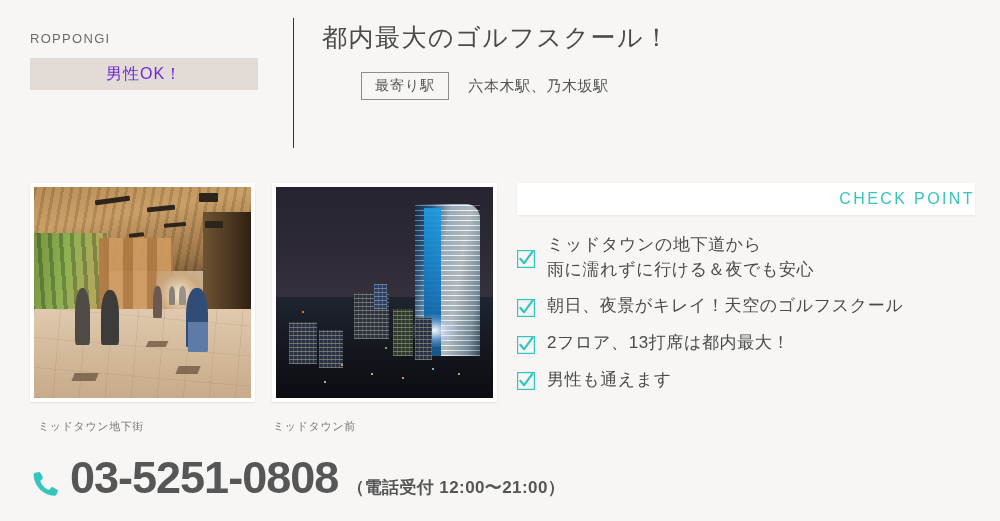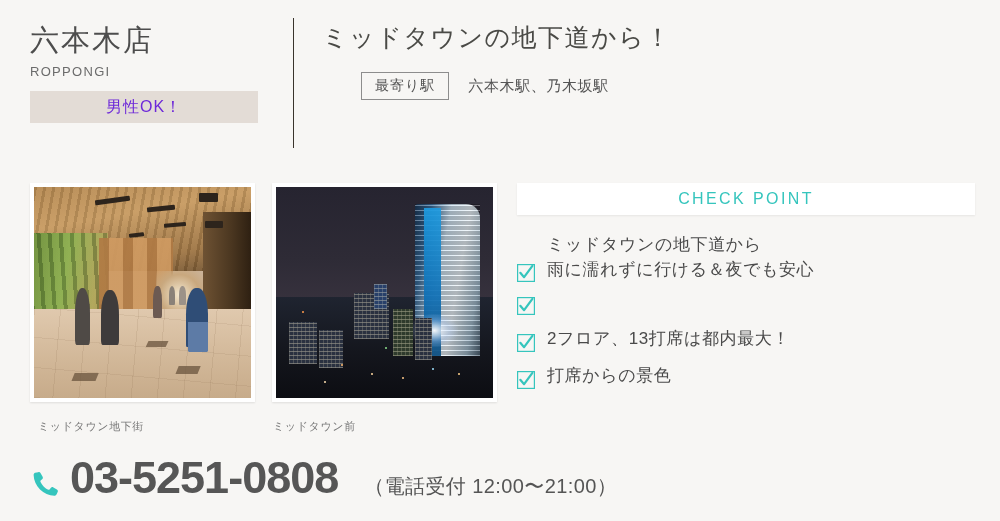--- a/index.html
+++ b/index.html
@@ -125,35 +125,35 @@
   .checkpoint {
     position: absolute;
     left: 517px; top: 183px;
     width: 458px;
   }
   .cp-head {
     background: #ffffff;
     height: 32px;
     display: flex;
     align-items: center;
-    justify-content: center;
+    justify-content: flex-end;
     box-shadow: 0 1px 2px rgba(0,0,0,0.07);
   }
   .cp-head-title {
     color: #35c5bd;
     font-size: 16px;
     letter-spacing: 2.4px;
     font-weight: 500;
   }
   .cp-list {
     margin-top: 18px;
   }
   .cp-item {
     display: flex;
-    align-items: flex-end;
+    align-items: center;
     margin-bottom: 12px;
   }
   .cp-check {
     flex: 0 0 auto;
     width: 18px; height: 18px;
     margin-top: 3px;
     margin-right: 12px;
     position: relative;
   }
   .cp-check svg { display: block; }
@@ -179,24 +179,25 @@
     top: 6px;
   }
   .tel-number {
     font-size: 45px;
     font-weight: 700;
     color: #565656;
     letter-spacing: -1px;
     line-height: 1;
   }
   .tel-hours {
-    font-size: 20px;
+    font-size: 17px;
     color: #555;
-    margin-left: 26px;
+    margin-left: 9px;
     letter-spacing: 0.4px;
+    font-weight: bold;
   }
 
   
   .corridor { position:absolute; inset:0; background:#cbb49c; }
   .corridor .ceiling {
     position:absolute; left:0; top:0; width:100%; height:40%;
     background: linear-gradient(170deg,#b78a52 0%, #c79a60 35%, #9e7544 75%, #6c4f2e 100%);
   }
   .corridor .ceilwood {
     position:absolute; left:0; top:0; width:100%; height:40%;
@@ -274,31 +275,30 @@
     opacity:.5;
   }
   .night .dot { position:absolute; width:2px; height:2px; border-radius:50%; }
 </style>
 </head>
 <body>
 
 <div class="header">
 
   <div class="hdr-left">
-    <div class="store-name">六本木店</div>
     <div class="store-name-en">ROPPONGI</div>
     <div class="badge">
       <span>男性OK！</span>
     </div>
   </div>
 
   <div class="divider"></div>
 
   <div class="hdr-right">
-    <div class="headline">ミッドタウンの地下道から！</div>
+    <div class="headline">都内最大のゴルフスクール！</div>
 
     <div class="station-row">
       <div class="station-box">最寄り駅</div>
       <div class="station-names">六本木駅、乃木坂駅</div>
     </div>
   </div>
 </div>
 
 <div class="photo-wrap photo-1">
   <div class="photo-inner">
@@ -377,40 +377,41 @@
 雨に濡れずに行ける＆夜でも安心</span>
     </div>
 
     <div class="cp-item">
       <span class="cp-check">
         <svg width="18" height="18" viewBox="0 0 18 18">
           <rect x="0.6" y="0.6" width="16.8" height="16.8" fill="none" stroke="#35c5bd" stroke-width="1.2"></rect>
           <path d="M3.3 8.8 L7.1 13.2 L15.4 1.8" fill="none" stroke="#35c5bd" stroke-width="2.2" stroke-linecap="round" stroke-linejoin="round"></path>
         </svg>
       </span>
+      <span class="cp-text">朝日、夜景がキレイ！天空のゴルフスクール</span>
     </div>
 
     <div class="cp-item">
       <span class="cp-check">
         <svg width="18" height="18" viewBox="0 0 18 18">
           <rect x="0.6" y="0.6" width="16.8" height="16.8" fill="none" stroke="#35c5bd" stroke-width="1.2"></rect>
           <path d="M3.3 8.8 L7.1 13.2 L15.4 1.8" fill="none" stroke="#35c5bd" stroke-width="2.2" stroke-linecap="round" stroke-linejoin="round"></path>
         </svg>
       </span>
       <span class="cp-text">2フロア、13打席は都内最大！</span>
     </div>
 
     <div class="cp-item">
       <span class="cp-check">
         <svg width="18" height="18" viewBox="0 0 18 18">
           <rect x="0.6" y="0.6" width="16.8" height="16.8" fill="none" stroke="#35c5bd" stroke-width="1.2"></rect>
           <path d="M3.3 8.8 L7.1 13.2 L15.4 1.8" fill="none" stroke="#35c5bd" stroke-width="2.2" stroke-linecap="round" stroke-linejoin="round"></path>
         </svg>
       </span>
-      <span class="cp-text">打席からの景色</span>
+      <span class="cp-text">男性も通えます</span>
     </div>
 
   </div>
 </div>
 
 <div class="tel-row">
   <span class="tel-icon">
     <svg width="30" height="30" viewBox="0 0 24 24">
       <path d="M6.6 2.6c.7-.3 1.5 0 1.9.7l1.6 2.8c.4.7.2 1.6-.4 2.1l-1.2 1c-.2.2-.3.5-.2.8.5 1.4 1.5 2.8 2.6 3.9 1.1 1.1 2.5 2.1 3.9 2.6.3.1.6 0 .8-.2l1-1.2c.5-.6 1.4-.8 2.1-.4l2.8 1.6c.7.4 1 1.2.7 1.9l-.9 2c-.3.7-1 1.2-1.8 1.2-4.3-.1-8.4-2-11.5-5.1C4.9 13.2 3 9.1 2.9 4.8c0-.8.4-1.5 1.2-1.8l2.5-.4z" fill="#35c5bd"></path>
     </svg>

